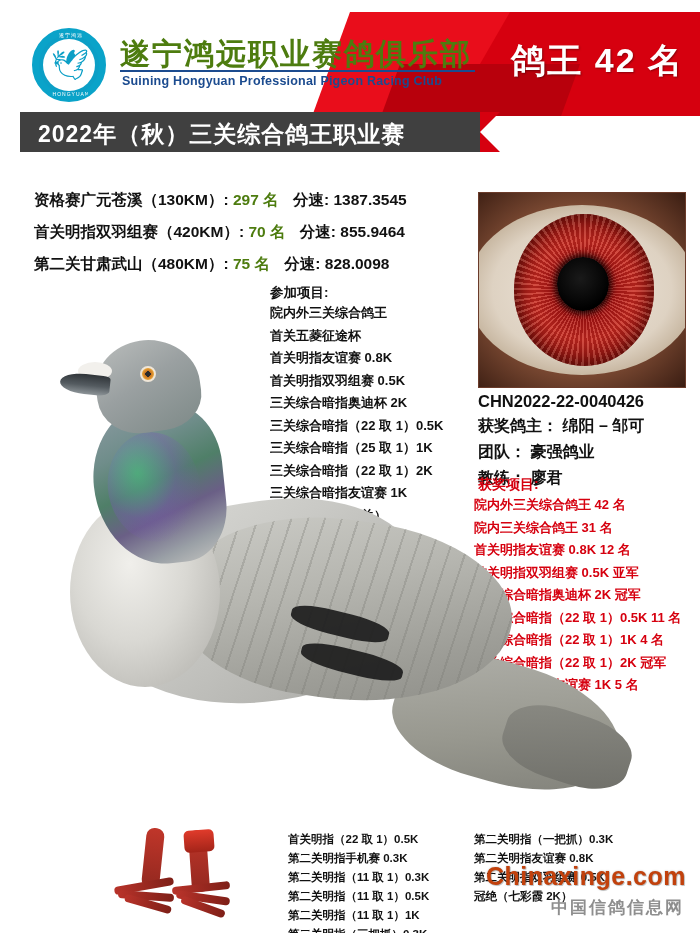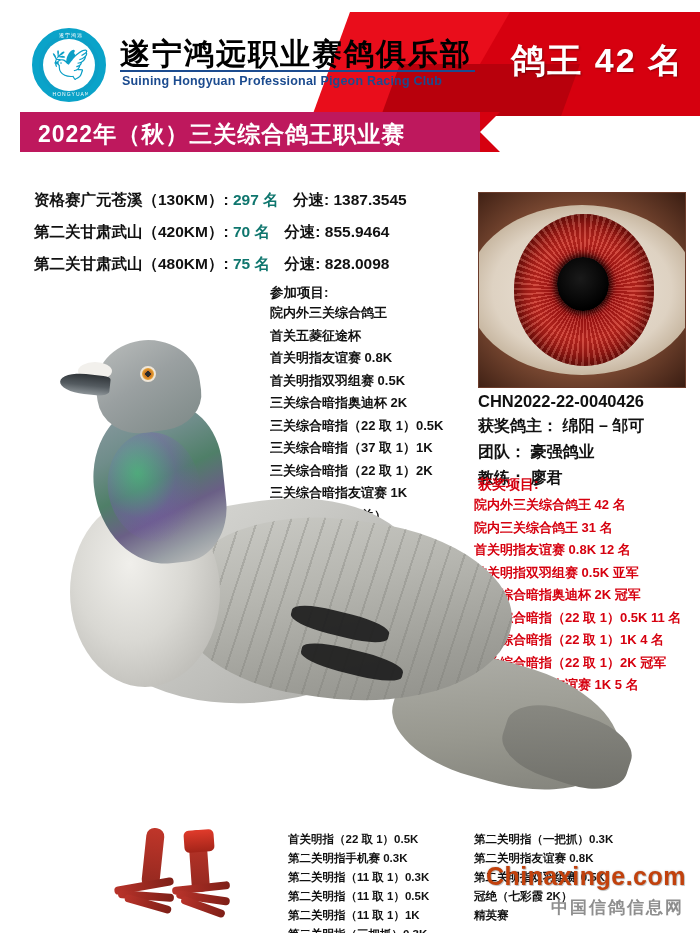--- a/index.html
+++ b/index.html
@@ -69,21 +69,21 @@
   .logo-txt-top {
     position:absolute; left:0; top:2px; width:74px; text-align:center;
     font-size:5px; color:#ffffff; letter-spacing:1px;
   }
   .logo-txt-bot {
     position:absolute; left:0; bottom:3px; width:74px; text-align:center;
     font-size:5px; color:#ffffff; letter-spacing:1px;
   }
   .club-cn {
     position:absolute; left:108px; top:22px;
-    font-size:30px; font-weight:bold; color:#000000;
+    font-size:30px; font-weight:bold; color:#4d7c0f;
     letter-spacing:2px;
     white-space:nowrap;
   }
   .club-en {
     position:absolute; left:110px; top:62px;
     font-size:12.5px; font-weight:bold; color:#1b4b8f;
     letter-spacing:0.2px;
     white-space:nowrap;
   }
   .club-underline {
@@ -95,21 +95,21 @@
     color:#ffffff; font-size:34px; font-weight:bold; letter-spacing:2px;
     text-shadow:1px 1px 2px rgba(0,0,0,.35);
     z-index:5;
     white-space:nowrap;
     margin-left:48px;
   }
 
   
   .titlebar {
     position:absolute; left:8px; top:100px; width:460px; height:40px;
-    background:#be185d;
+    background:#404040;
   }
   .titlebar .tri {
     position:absolute; right:-20px; top:0; width:0; height:0;
     border-top:20px solid #d6000f;
     border-bottom:20px solid #d6000f;
     border-right:20px solid transparent;
   }
   .title-text {
     position:absolute; left:18px; top:7px;
     color:#ffffff; font-size:23px; font-weight:bold; letter-spacing:1px;
@@ -117,21 +117,21 @@
   }
 
   
   .results {
     position:absolute; left:22px; top:178px; width:430px;
   }
   .res-row {
     font-size:15.5px; font-weight:bold; color:#111;
     margin-bottom:11px; white-space:nowrap;
   }
-  .res-row .rk { color:#0f766e; }
+  .res-row .rk { color:#4d7c0f; }
   .res-row .sp { margin-left:10px; }
 
   
   .eye-box {
     position:absolute; left:466px; top:180px; width:208px; height:196px;
     background:#000; overflow:hidden;
     border:1px solid #6b3b2a;
   }
   .eye-bg {
     position:absolute; left:0; top:0; width:100%; height:100%;
@@ -375,21 +375,21 @@
   </div>
 
   <div class="results">
     <div class="res-row">
       <span>资格赛广元苍溪（130KM）:</span>
       <span class="rk">297 名</span>
       <span class="sp">分速:</span>
       <span>1387.3545</span>
     </div>
     <div class="res-row">
-      <span>第二关甘肃武山（420KM）:</span>
+      <span>首关明指双羽组赛（420KM）:</span>
       <span class="rk">70 名</span>
       <span class="sp">分速:</span>
       <span>855.9464</span>
     </div>
     <div class="res-row">
       <span>第二关甘肃武山（480KM）:</span>
       <span class="rk">75 名</span>
       <span class="sp">分速:</span>
       <span>828.0098</span>
     </div>
@@ -426,21 +426,21 @@
   </div>
 
   <div class="part-title">参加项目:</div>
   <div class="part-list">
     <div>院内外三关综合鸽王</div>
     <div>首关五菱征途杯</div>
     <div>首关明指友谊赛 0.8K</div>
     <div>首关明指双羽组赛 0.5K</div>
     <div>三关综合暗指奥迪杯 2K</div>
     <div>三关综合暗指（22 取 1）0.5K</div>
-    <div>三关综合暗指（37 取 1）1K</div>
+    <div>三关综合暗指（25 取 1）1K</div>
     <div>三关综合暗指（22 取 1）2K</div>
     <div>三关综合暗指友谊赛 1K</div>
     <div>单关鸽王（第一关）</div>
     <div>单关鸽王（第二关）</div>
     <div>单关鸽王（第三关）</div>
     <div>团体赛</div>
     <div>首关五菱征途杯 1K</div>
     <div>首关明指（22 取 1）0.3K</div>
   </div>
 
@@ -481,21 +481,20 @@
       <div class="b">第二关明指手机赛 0.3K</div>
       <div class="b">第二关明指（11 取 1）0.3K</div>
       <div class="b">第二关明指（11 取 1）0.5K</div>
       <div class="b">第二关明指（11 取 1）1K</div>
       <div class="b">第二关明指（三把抓）0.3K</div>
     </div><div class="bcol bcol-r">
       <div class="b">第二关明指（一把抓）0.3K</div>
       <div class="b">第二关明指友谊赛 0.8K</div>
       <div class="b">第二关明指双羽组赛 0.5K</div>
       <div class="b">冠绝（七彩霞 2K）</div>
-      <div class="b">精英赛</div>
     </div>
   </div>
 
   <div class="wm">Chinaxinge.com</div>
   <div class="wm2">中国信鸽信息网</div>
 
  </div>
 </div>
 
 </body></html>

